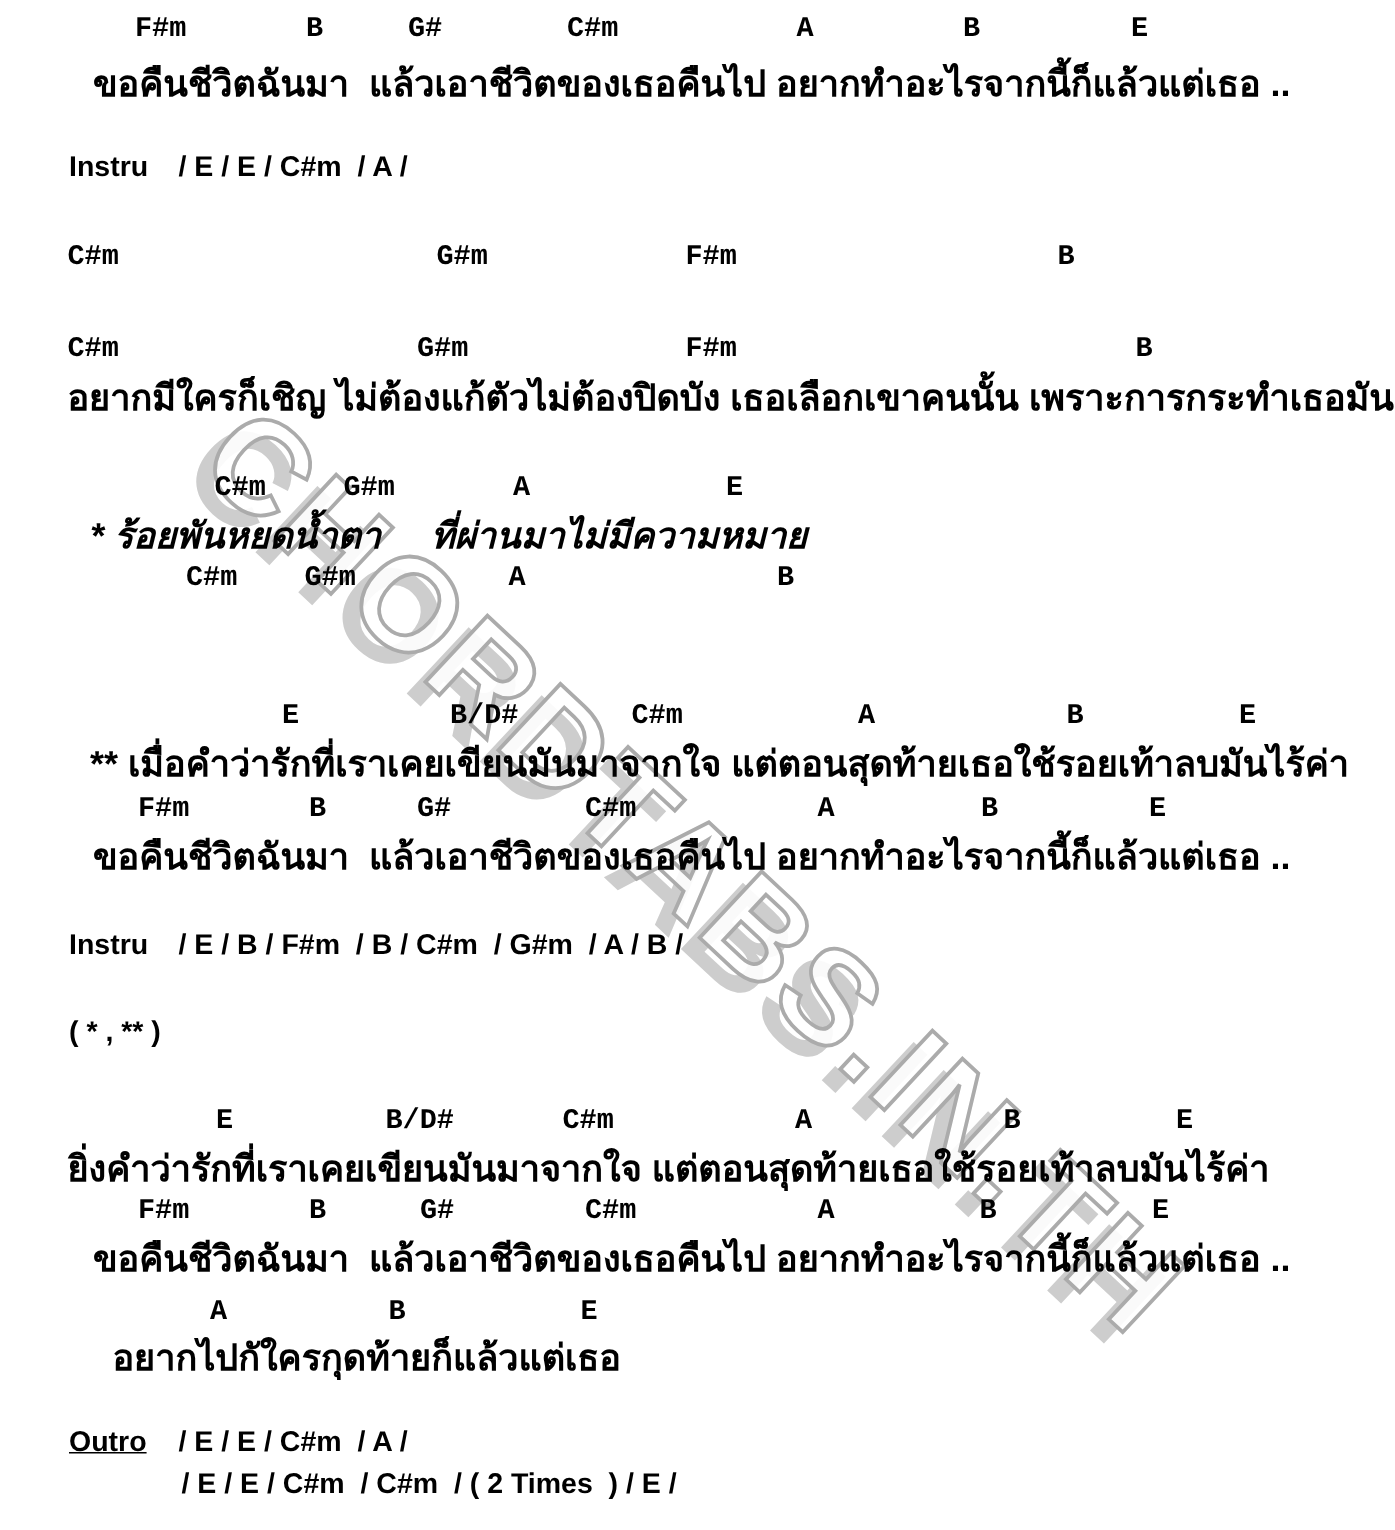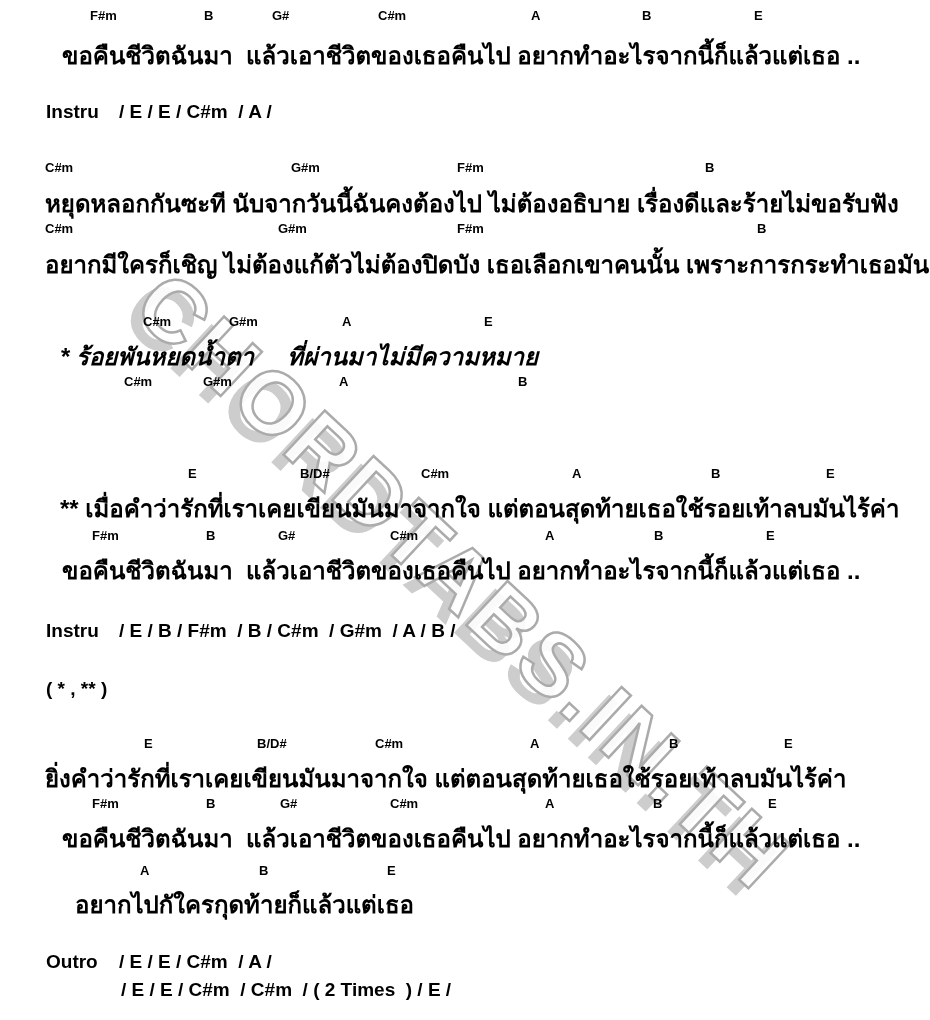--- a/index.html
+++ b/index.html
@@ -29,21 +29,21 @@
   }
   .lines{position:absolute;inset:0;z-index:1;}
   .row{position:absolute;left:0;width:930px;height:26px;}
   .seg{
     position:absolute;
     top:0;
     white-space:pre;
     color:#000000;
     font-weight:700;
   }
-  .seg.chord{font-size:13px;}
+  .seg.chord{font-size:19px;font-family:Liberation Mono, monospace;}
   .seg.label{font-size:19px;}
   .seg.seq{font-size:19px;}
   .seg.marker{font-size:19px;}
   .seg.lyric{font-size:24px;}
 </style>
 </head>
 <body>
 
 <div id="sheet">
   <div class="watermark">CHORDTABS.IN.TH</div>
@@ -62,23 +62,20 @@
       </div>
       <div class="row label" style="top: 101px;">
         <span class="seg label" style="left: 46px;">Instru</span>
         <span class="seg seq" style="left: 119px;">/ E / E / C#m  / A /</span>
       </div>
       <div class="row chords" style="top: 160px;">
         <span class="seg chord" style="left: 45px;">C#m</span>
         <span class="seg chord" style="left: 291px;">G#m</span>
         <span class="seg chord" style="left: 457px;">F#m</span>
         <span class="seg chord" style="left: 705px;">B</span>
-      </div>
-      <div class="row lyric" style="top: 184px;">
-        <span class="seg lyric" style="left: 45px;">หยุดหลอกกันซะที นับจากวันนี้ฉันคงต้องไป ไม่ต้องอธิบาย เรื่องดีและร้ายไม่ขอรับฟัง</span>
       </div>
       <div class="row chords" style="top: 221px;">
         <span class="seg chord" style="left: 45px;">C#m</span>
         <span class="seg chord" style="left: 278px;">G#m</span>
         <span class="seg chord" style="left: 457px;">F#m</span>
         <span class="seg chord" style="left: 757px;">B</span>
       </div>
       <div class="row lyric" style="top: 245px;">
         <span class="seg lyric" style="left: 45px;">อยากมีใครก็เชิญ ไม่ต้องแก้ตัวไม่ต้องปิดบัง เธอเลือกเขาคนนั้น เพราะการกระทำเธอมันชัดเจน</span>
       </div>
@@ -152,20 +149,20 @@
       </div>
       <div class="row chords" style="top: 863px;">
         <span class="seg chord" style="left: 140px;">A</span>
         <span class="seg chord" style="left: 259px;">B</span>
         <span class="seg chord" style="left: 387px;">E</span>
       </div>
       <div class="row lyric" style="top: 885px;">
         <span class="seg lyric" style="left: 75px;">อยากไปกัใครกุดท้ายก็แล้วแต่เธอ</span>
       </div>
       <div class="row label" style="top: 951px;">
-        <span class="seg label" style="left: 46px;">Outro</span>
+        <span class="seg label" style="left: 46px; text-decoration: underline;">Outro</span>
         <span class="seg seq" style="left: 119px;">/ E / E / C#m  / A /</span>
       </div>
       <div class="row seq" style="top: 979px;">
         <span class="seg seq" style="left: 121px;">/ E / E / C#m  / C#m  / ( 2 Times  ) / E /</span>
       </div>
     </div>
 </div>
 
 </body></html>

